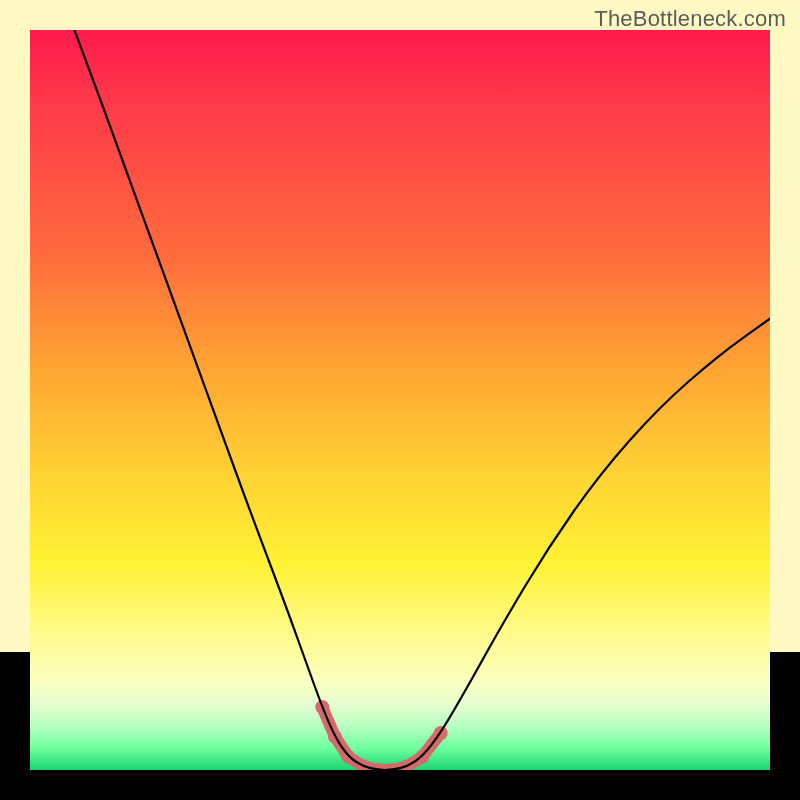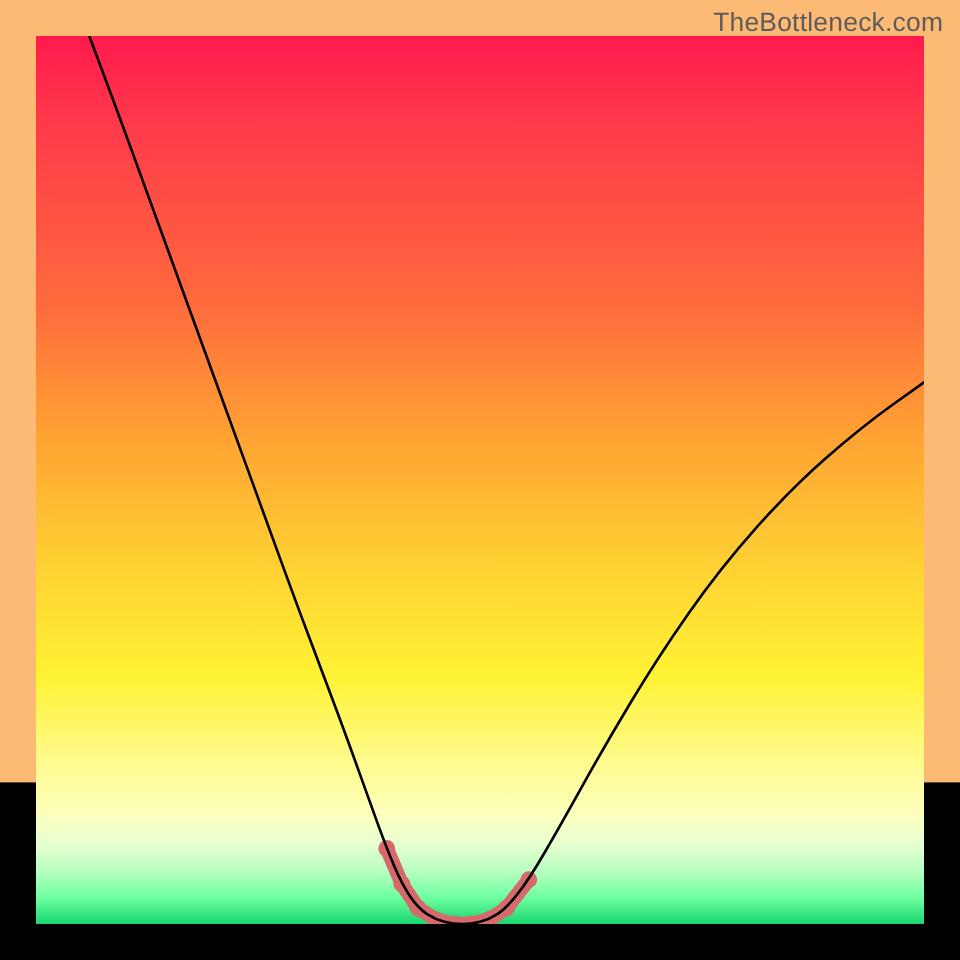--- a/index.html
+++ b/index.html
@@ -8,21 +8,21 @@
     width: 800px;
     height: 800px;
     overflow: hidden;
     background: #000;
     font-family: Arial, Helvetica, sans-serif;
   }
   .frame {
     position: relative;
     width: 800px;
     height: 652px;
-    background: #fdba74;
+    background: #fef9c3;
   }
   .plot-area {
     position: absolute;
     left: 30px;
     top: 30px;
     width: 740px;
     height: 740px;
     
     background: linear-gradient(
       to bottom,

